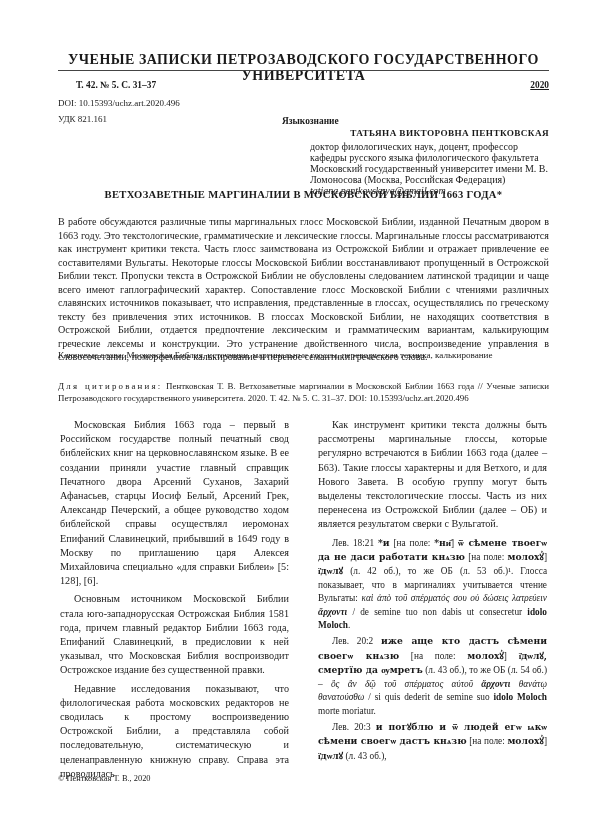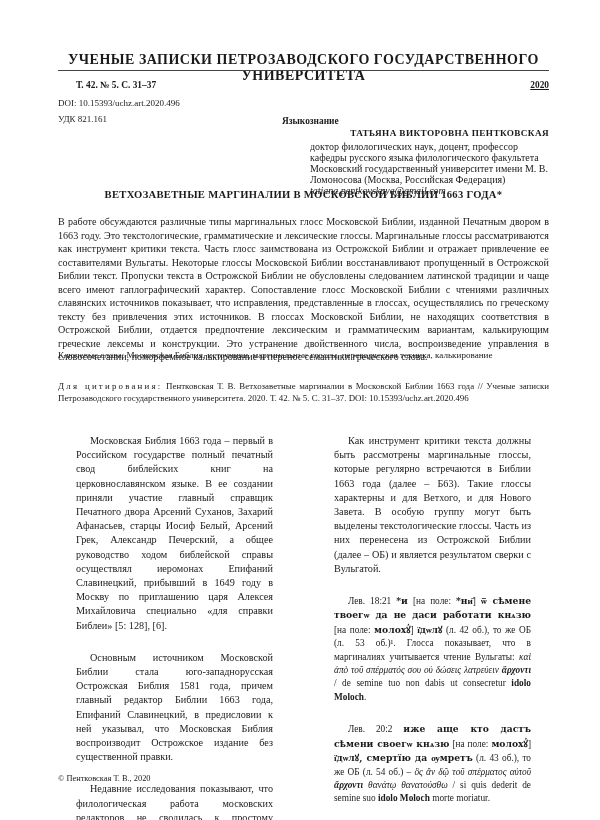--- a/index.html
+++ b/index.html
@@ -19,21 +19,21 @@
   .affil { position: absolute; top: 141px; left: 252px; width: 240px; font-size: 10px; line-height: 11px; }
   .affil .email { font-style: italic; display: block; }
   .title { position: absolute; top: 189px; left: 0; width: 491px; text-align: center; font-weight: bold; font-size: 10.6px; letter-spacing: 0.3px; }
   .abstract { position: absolute; top: 215px; left: 0; width: 491px; font-size: 10.1px; line-height: 13.5px; text-align: justify; hyphens: manual; }
   .keywords { position: absolute; top: 349px; left: 0; width: 491px; font-size: 9.1px; line-height: 12px; text-align: justify; }
   .cite { position: absolute; top: 380px; left: 0; width: 491px; font-size: 8.9px; line-height: 12px; text-align: justify; }
   .cite .lbl { letter-spacing: 2.2px; }
   .col { position: absolute; top: 416px; width: 233px; font-size: 10.2px; line-height: 14.2px; text-align: justify; }
   .col.left { left: 0; }
   .col.right { left: 258px; }
-  .col p { margin: 18px; text-indent: 14px; }
+  .col p { margin: 2px; text-indent: 14px; }
   .col p.gap { margin-top: 4px; }
   .col .small { font-size: 9.3px; line-height: 13.4px; }
   .cs { font-family: "DejaVu Serif", serif; font-weight: bold; font-size: 9.2px; }
   .gr { font-style: italic; }
   .b { font-weight: bold; }
   .copyright { position: absolute; top: 774px; left: 0; font-size: 8.4px; text-align: center; }
 </style>
 </head>
 <body>
 

